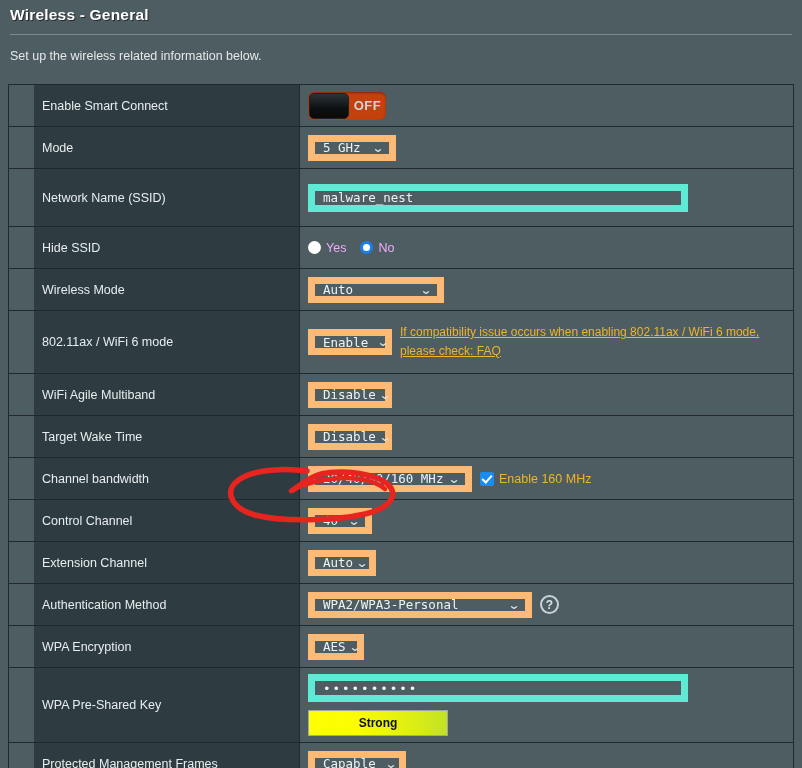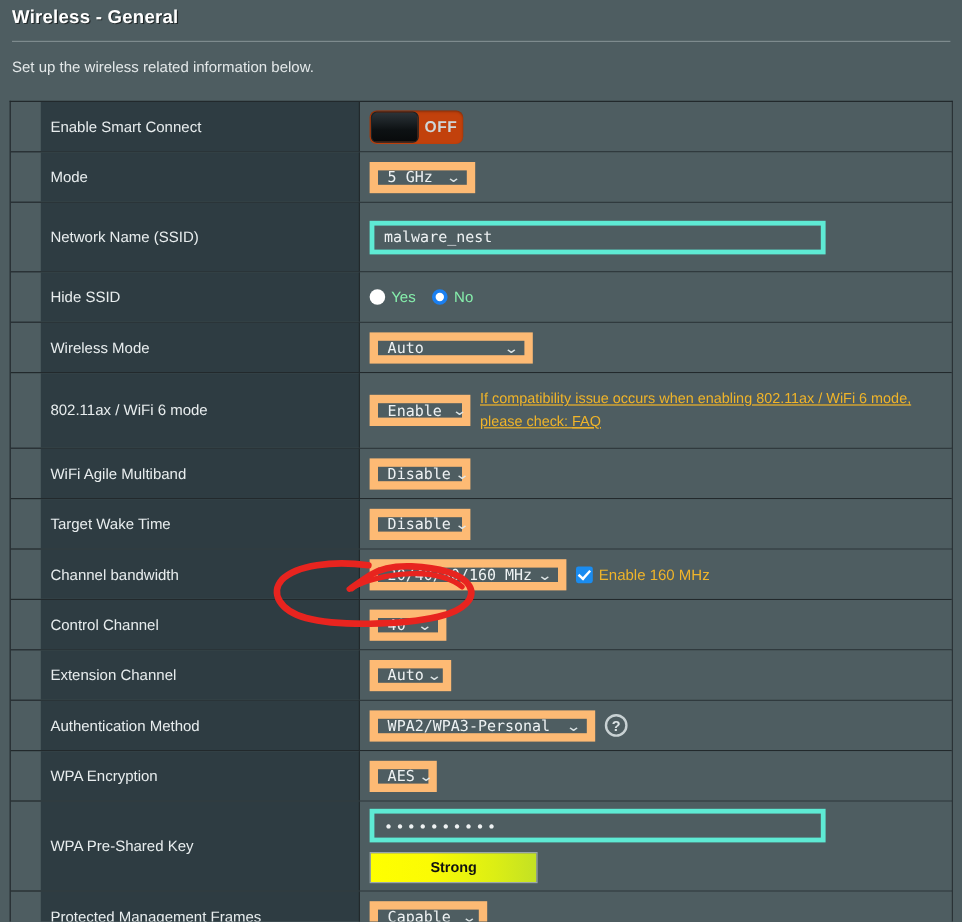--- a/index.html
+++ b/index.html
@@ -82,27 +82,27 @@
     transform: scaleX(1.3);
   }
   .select.w-band { width: 88px; }
   .select.w-wmode { width: 136px; }
   .select.w-ax { width: 84px; }
   .select.w-agile { width: 84px; gap: 4px; }
   .select.w-twt { width: 84px; gap: 4px; }
   .select.w-cbw { width: 164px; gap: 4px; }
   .select.w-cc { width: 64px; }
   .select.w-ext { width: 68px; gap: 4px; }
-  .select.w-auth { width: 188px; }
+  .select.w-auth { width: 224px; }
   .select.w-enc { width: 56px; gap: 4px; }
   .select.w-pmf { width: 98px; }
 
   .textinput {
     background: #4e5d61;
-    border: 4px solid #5eead4;
+    border: 7px solid #5eead4;
     color: #eef2f3;
     font-family: "DejaVu Sans Mono", monospace;
     font-size: 12.5px;
     height: 28px;
     padding: 0 8px;
     outline: none;
   }
   .textinput.ssid { width: 380px; }
   .textinput.psk  { width: 380px; letter-spacing: 2px; }
 
@@ -133,21 +133,21 @@
   .radio-group { display: inline-flex; align-items: center; gap: 14px; }
   .radio-item { display: inline-flex; align-items: center; gap: 5px; }
   .radio {
     width: 13px; height: 13px; border-radius: 50%;
     background: #ffffff; display: inline-block;
   }
   .radio.checked {
     background: #ffffff;
     border: 3px solid #1a7ff0;
   }
-  .radio-label { color: #86efac; font-size: 12.5px; }
+  .radio-label { color: #f0abfc; font-size: 12.5px; }
 
   
   .chk-wrap { display: inline-flex; align-items: center; gap: 5px; }
   .checkbox {
     width: 14px; height: 14px; border-radius: 2px;
     background: #1a8cf0;
     position: relative;
   }
   .checkbox::after {
     content: "";

